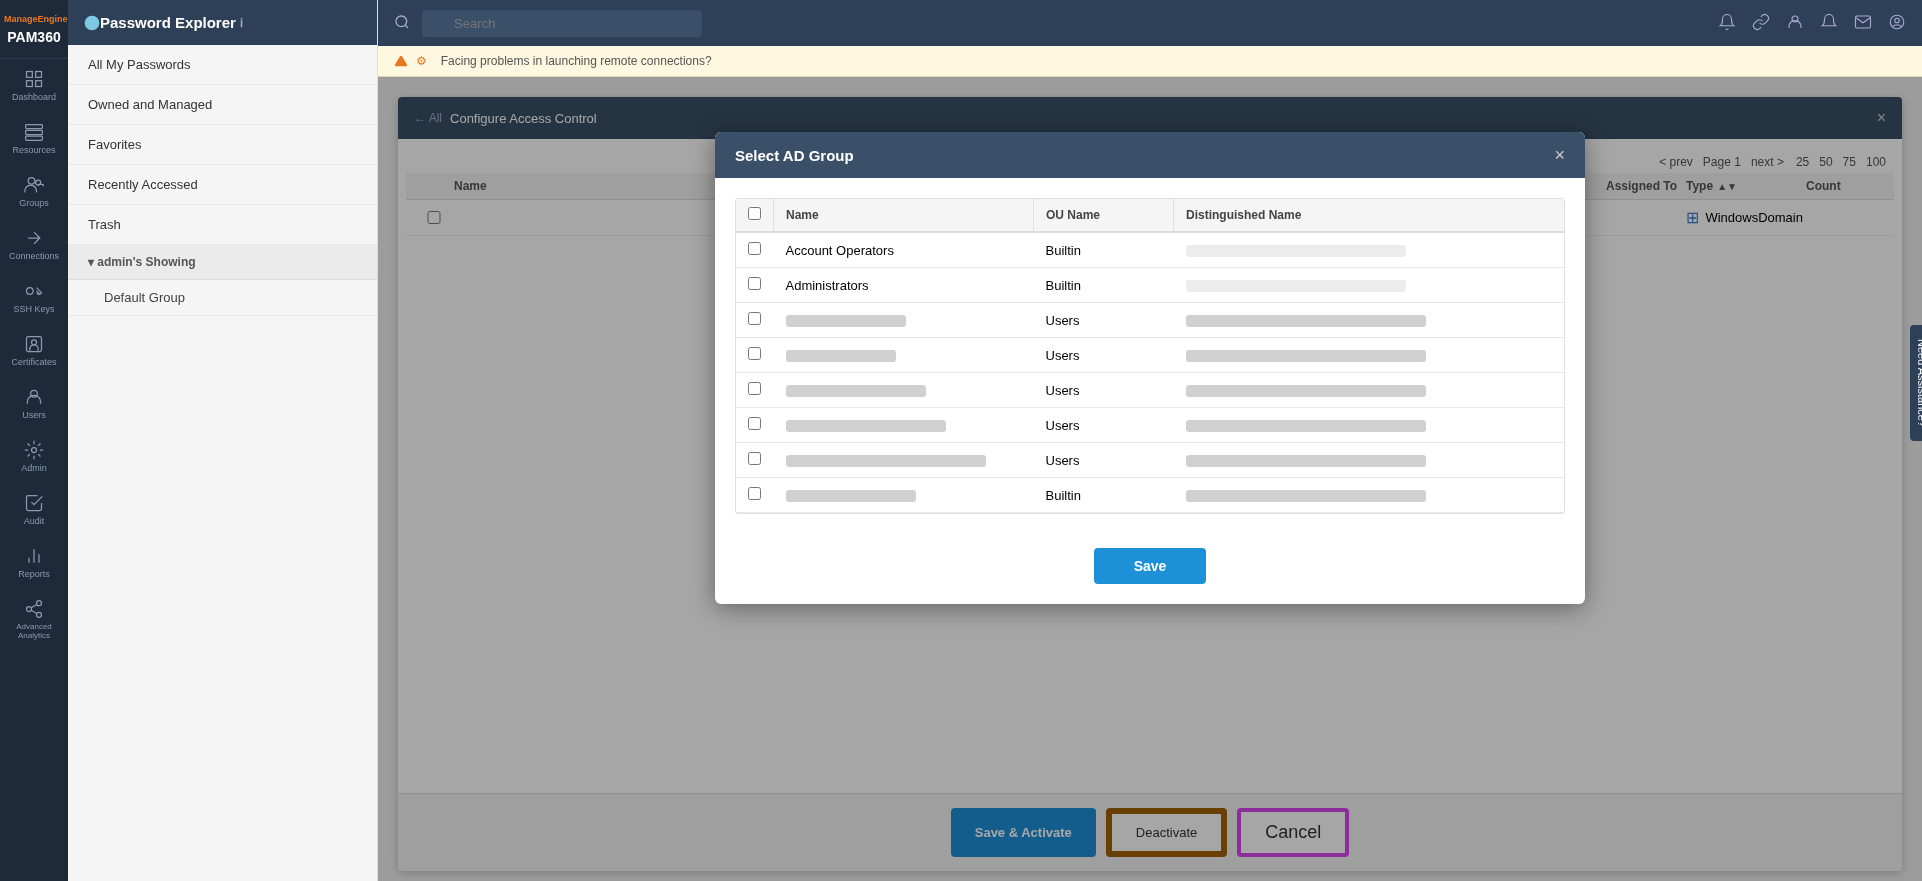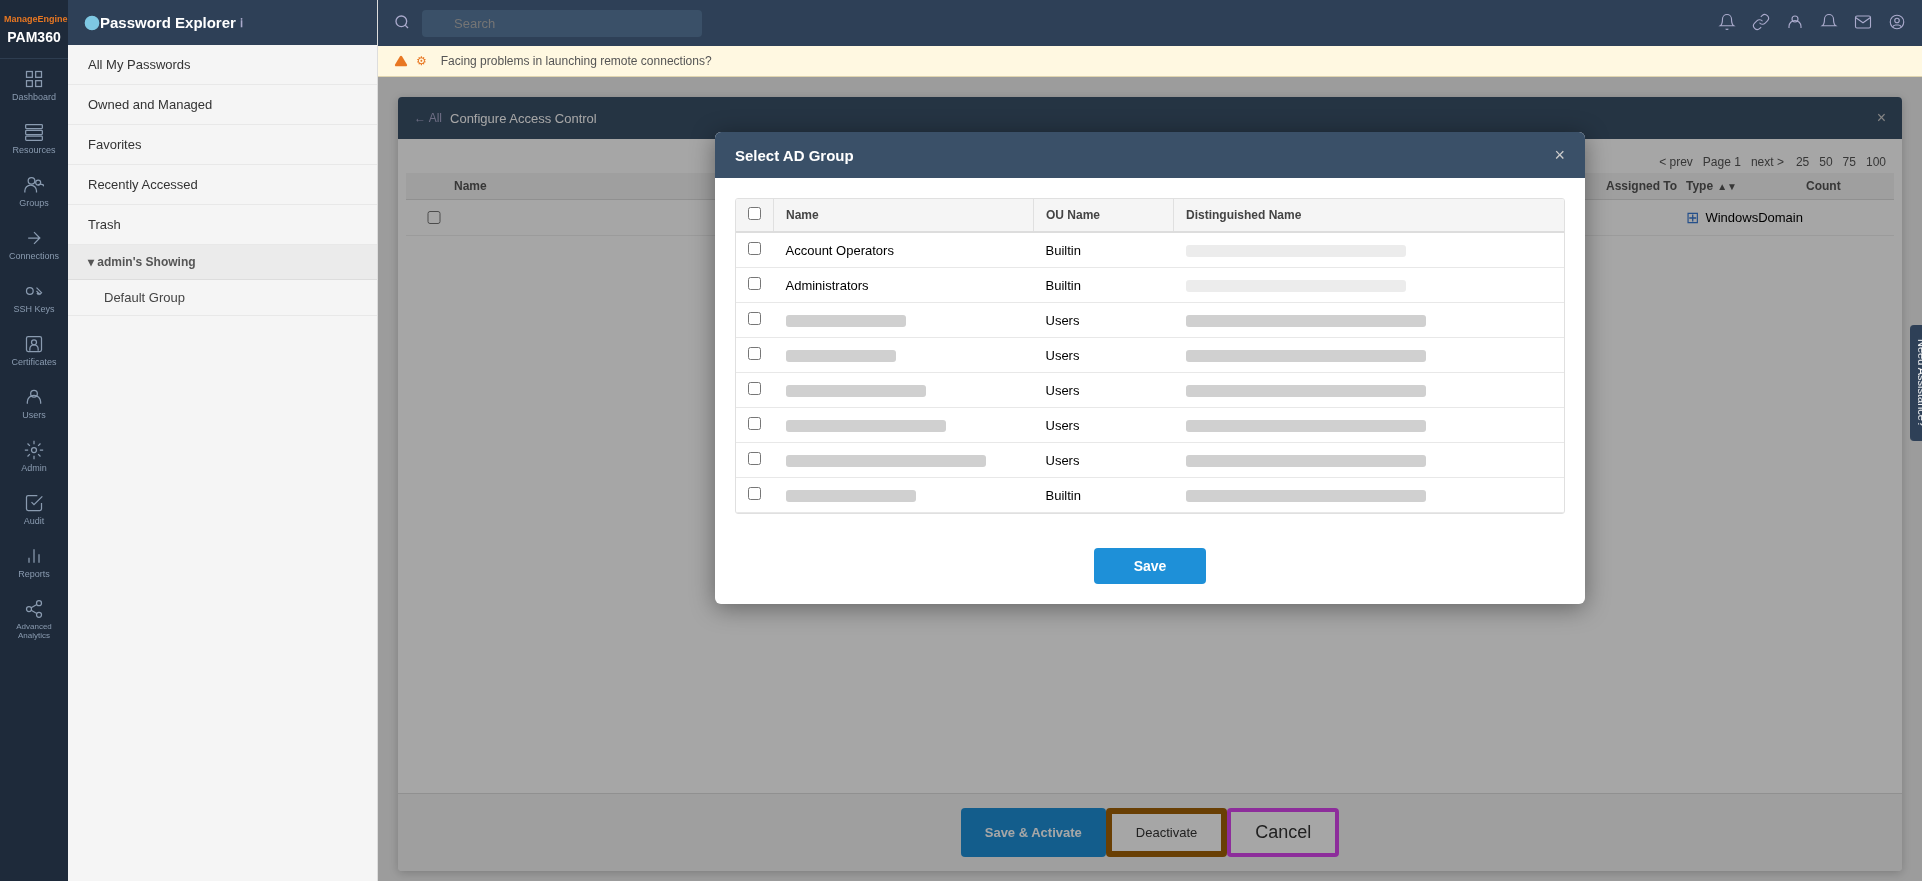--- a/index.html
+++ b/index.html
@@ -44,21 +44,21 @@
     
     .page-area { flex: 1; padding: 16px; background: #f0f0f0; position: relative; overflow: hidden; }
 
     
     .overlay { position: absolute; inset: 0; background: rgba(0,0,0,0.35); z-index: 10; }
 
     
     .bg-dialog { position: absolute; top: 20px; left: 20px; right: 20px; bottom: 10px; background: #fff; border-radius: 4px; z-index: 1; box-shadow: 0 2px 10px rgba(0,0,0,0.2); }
     .bg-dialog-header { background: #3a5068; color: #fff; padding: 12px 16px; display: flex; justify-content: space-between; align-items: center; border-radius: 4px 4px 0 0; }
     .bg-dialog-close { cursor: pointer; color: #ccc; font-size: 16px; }
-    .bg-dialog-footer { position: absolute; bottom: 0; left: 0; right: 0; padding: 14px 16px; background: #f5f5f5; border-top: 1px solid #ddd; display: flex; justify-content: center; border-radius: 0 0 4px 4px; }
+    .bg-dialog-footer { position: absolute; bottom: 0; left: 0; right: 0; padding: 14px 16px; background: #f5f5f5; border-top: 1px solid #ddd; display: flex; gap: 10px; justify-content: center; border-radius: 0 0 4px 4px; }
     .btn-save-activate { background: #1e90d8; color: #fff; border: none; padding: 10px 24px; border-radius: 4px; cursor: pointer; font-size: 13px; font-weight: bold; }
     .btn-deactivate { background: #fff; color: #333; border: 6px solid #a16207; padding: 10px 24px; border-radius: 4px; cursor: pointer; font-size: 13px; }
     .btn-cancel { background: #fff; color: #333; border: 4px solid #d946ef; padding: 10px 24px; border-radius: 4px; cursor: pointer; font-size: 18px; }
 
     
     .bg-dialog-body { position: absolute; top: 46px; left: 0; right: 0; bottom: 58px; overflow: hidden; padding: 8px; }
     .bg-table-header { background: #f5f5f5; border-bottom: 1px solid #ddd; display: grid; grid-template-columns: 40px 1fr 80px 120px 80px; padding: 6px 8px; font-weight: bold; font-size: 12px; color: #555; }
 
     
     .fg-dialog { position: absolute; top: 55px; left: 50%; transform: translateX(-50%); width: 870px; background: #fff; border-radius: 6px; z-index: 20; box-shadow: 0 4px 24px rgba(0,0,0,0.4); }

